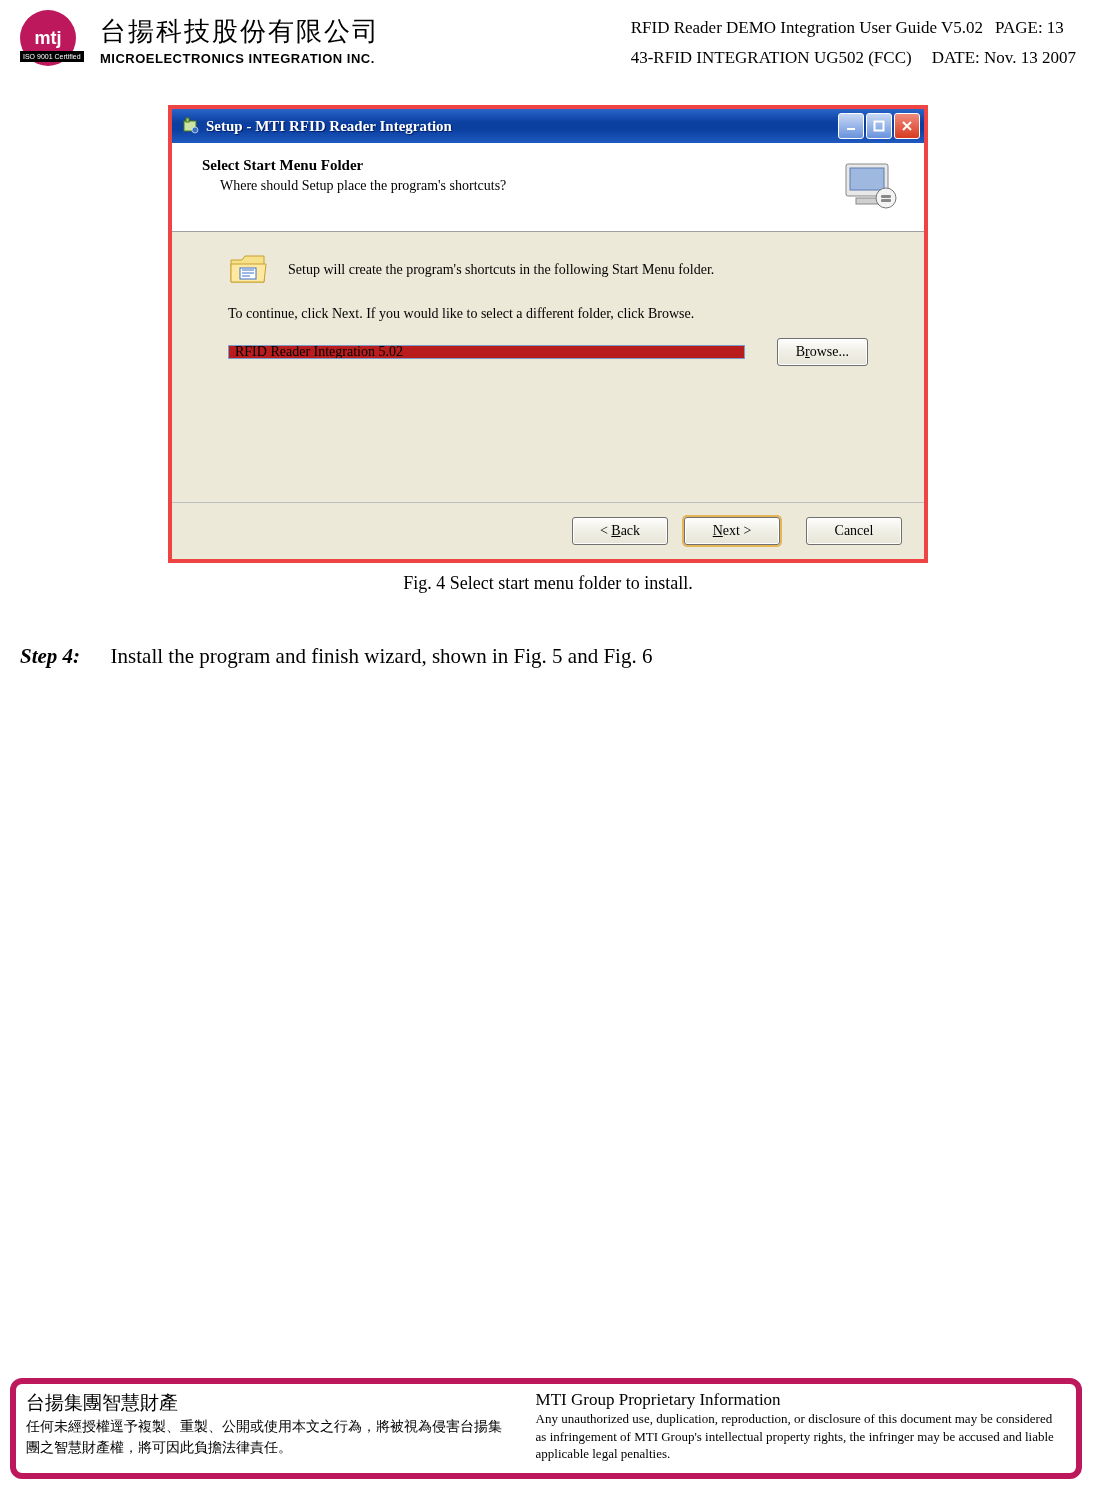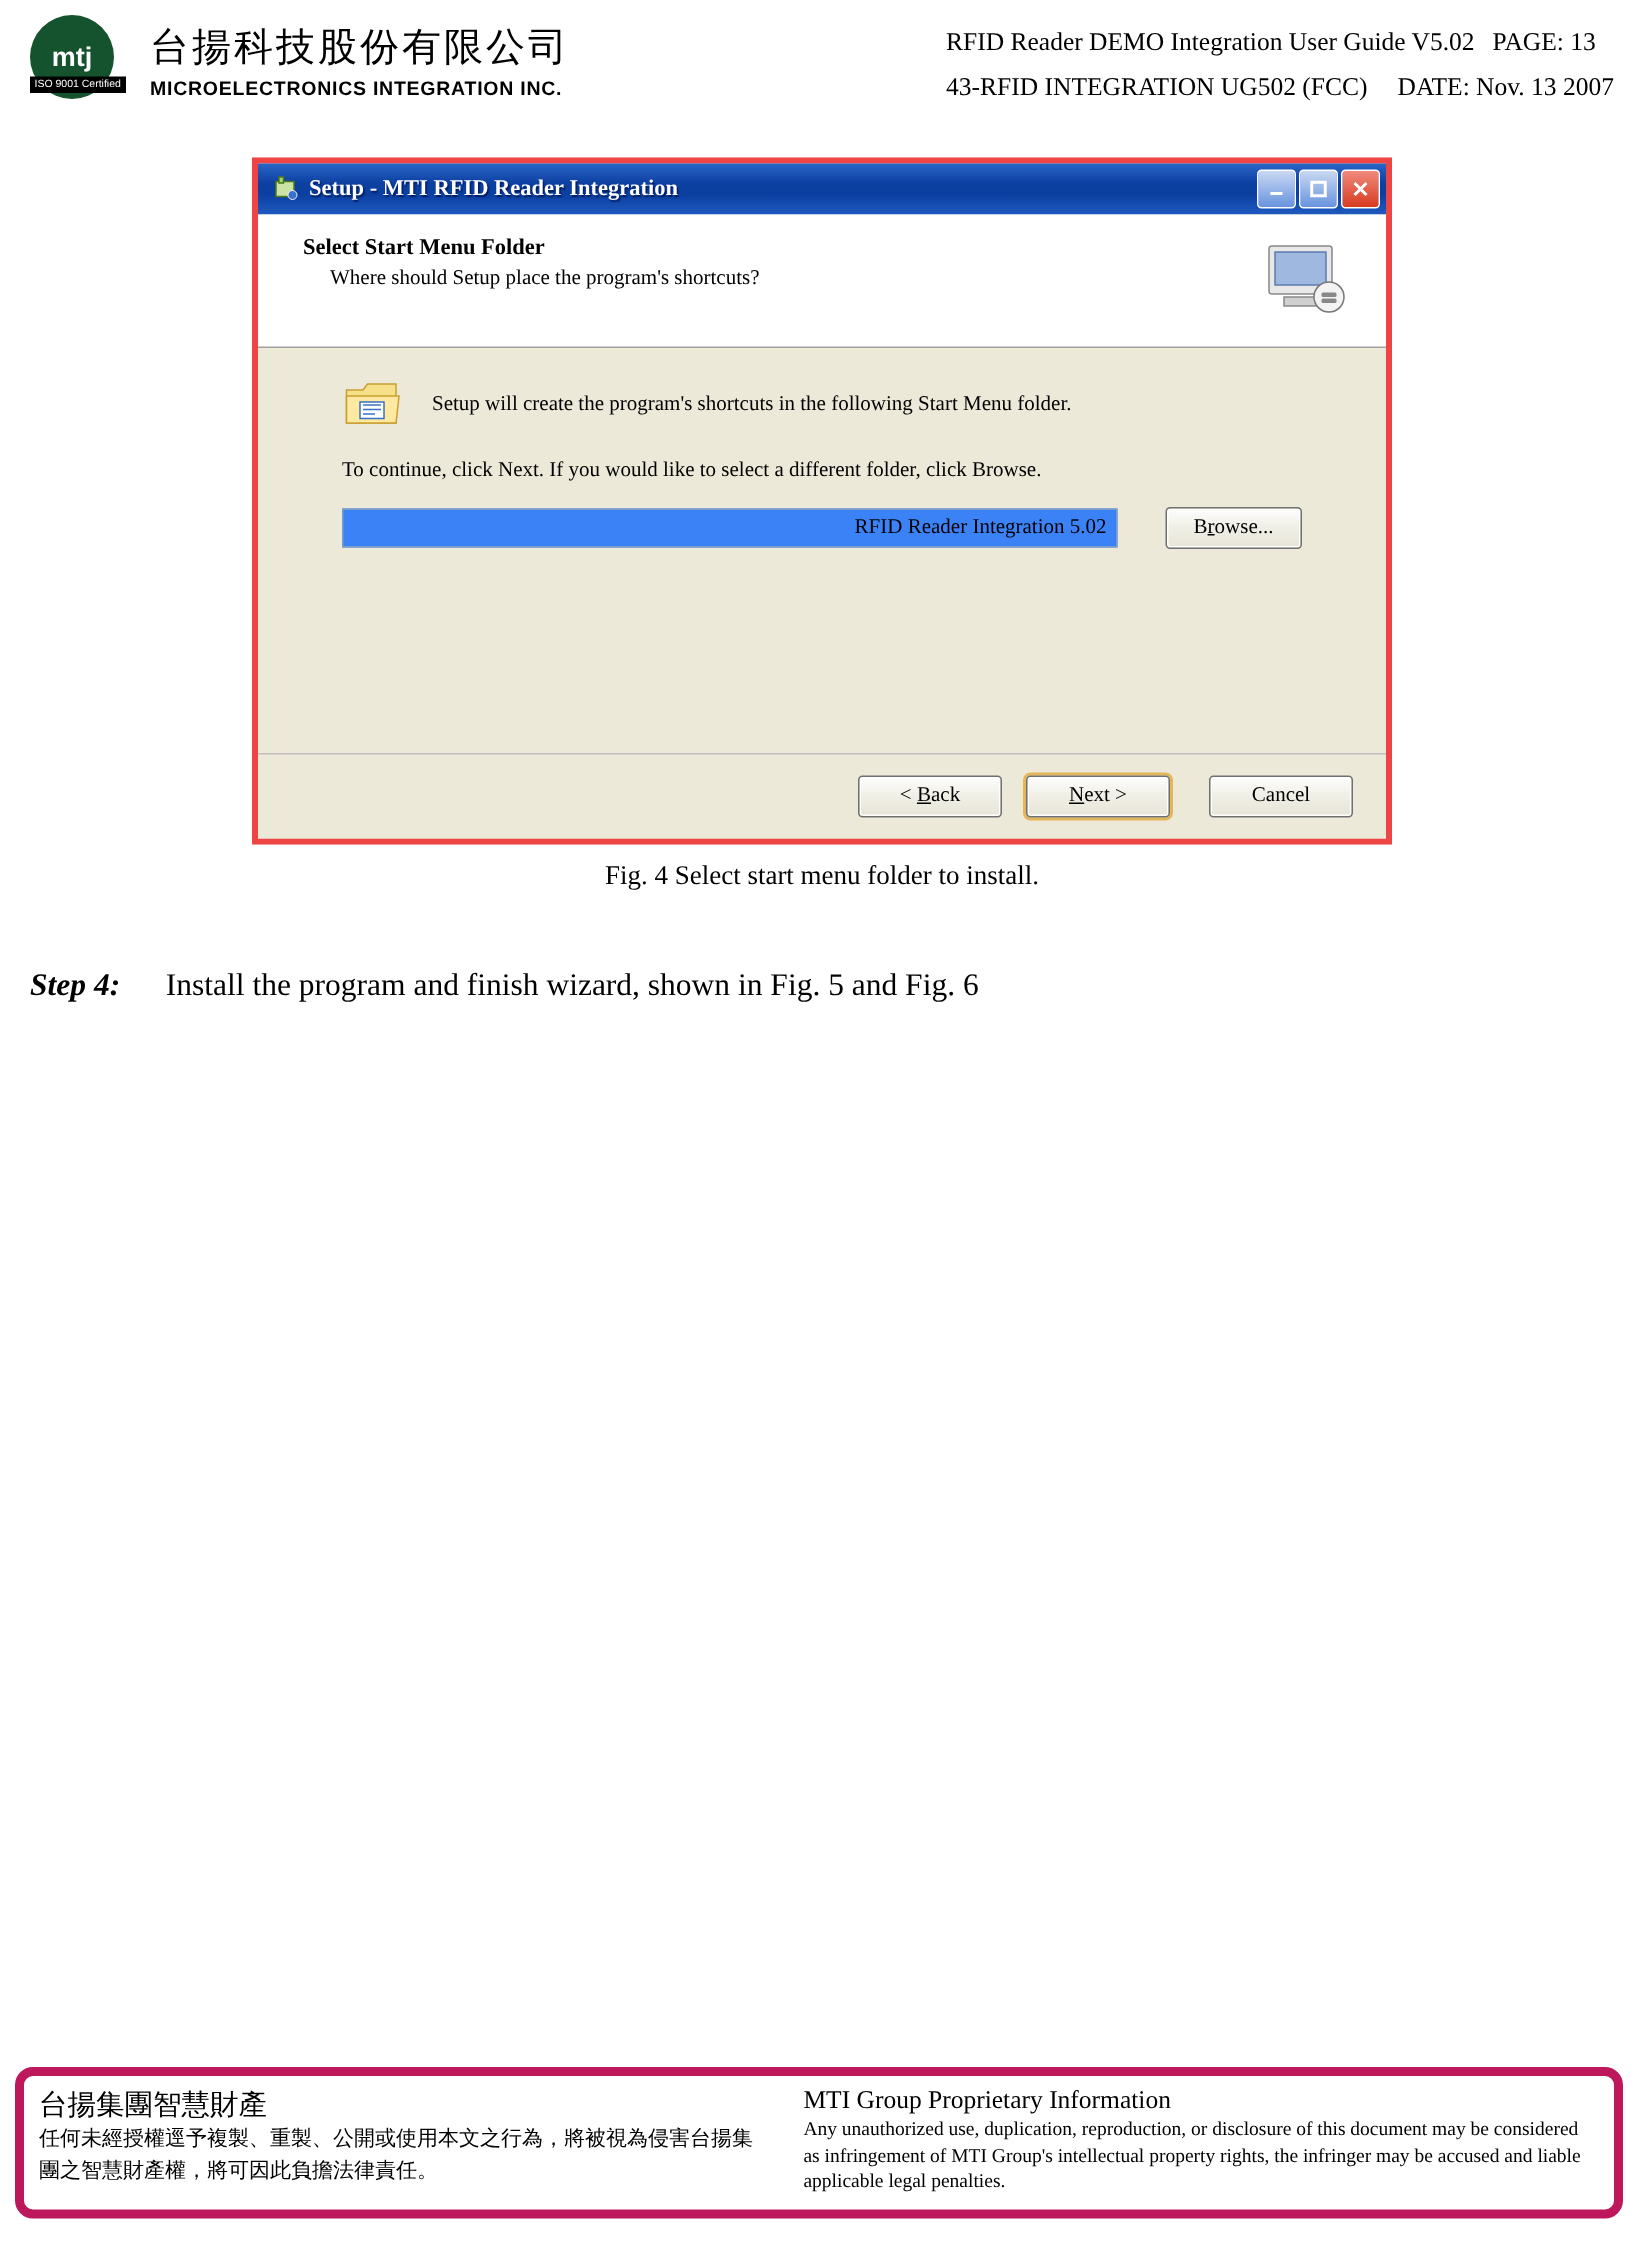--- a/index.html
+++ b/index.html
@@ -22,21 +22,21 @@
       gap: 10px;
     }
     .logo {
       width: 70px;
       height: 60px;
       position: relative;
     }
     .logo-circle {
       width: 56px;
       height: 56px;
-      background: #14532d;
+      background: #be185d;
       border-radius: 50%;
       position: relative;
       display: flex;
       align-items: center;
       justify-content: center;
       color: #fff;
       font: bold 18px Arial;
     }
     .logo-bar {
       position: absolute;
@@ -137,26 +137,25 @@
       width: 42px; height: 36px;
       display: inline-flex; align-items: center; justify-content: center;
     }
     .body-text { font: 14px Tahoma; color: #000; }
     .body-row2 { margin-bottom: 16px; font: 14px Tahoma; }
     .input-row {
       display: flex; gap: 16px; align-items: center;
     }
     .folder-input {
       flex: 1;
-      background: #3b82f6;
+      background: #b91c1c;
       border: 1px solid #7b9bc8;
-      height: 26px;
+      height: 14px;
       padding: 2px 6px;
       font: 14px Tahoma;
-      text-align: right;
     }
     .xp-button {
       background: linear-gradient(to bottom, #fefefe 0%, #f1f0e7 45%, #e7e5d7 100%);
       border: 1px solid #707070;
       border-radius: 3px;
       height: 28px;
       padding: 0 18px;
       font: 14px Tahoma;
       box-shadow: inset 0 0 0 1px #fff;
       margin-left: 16px;

